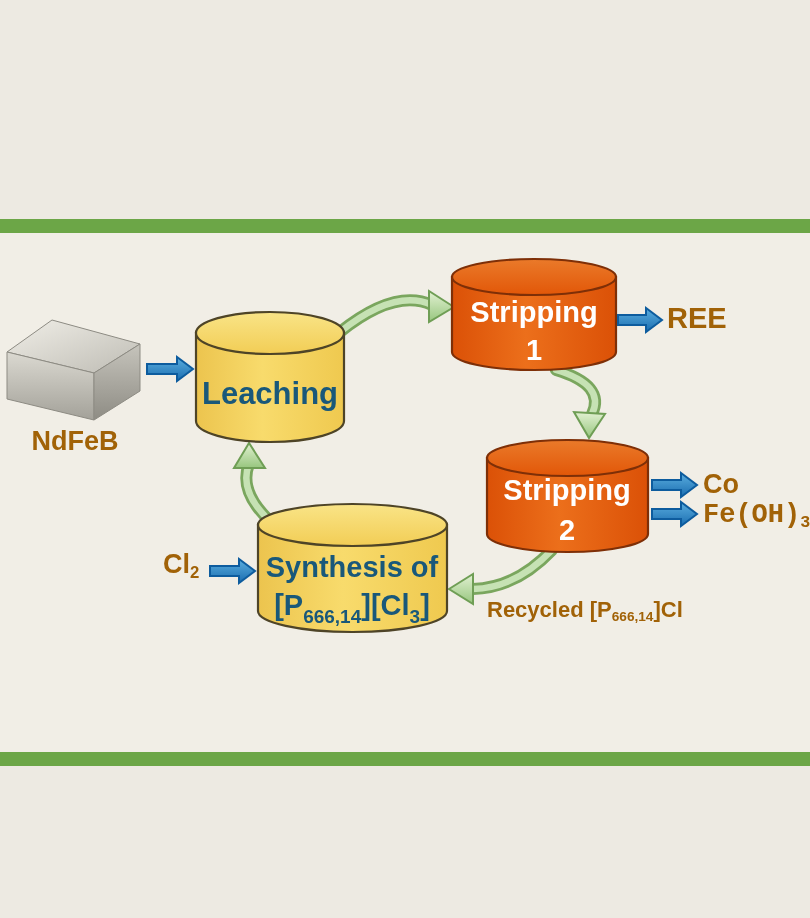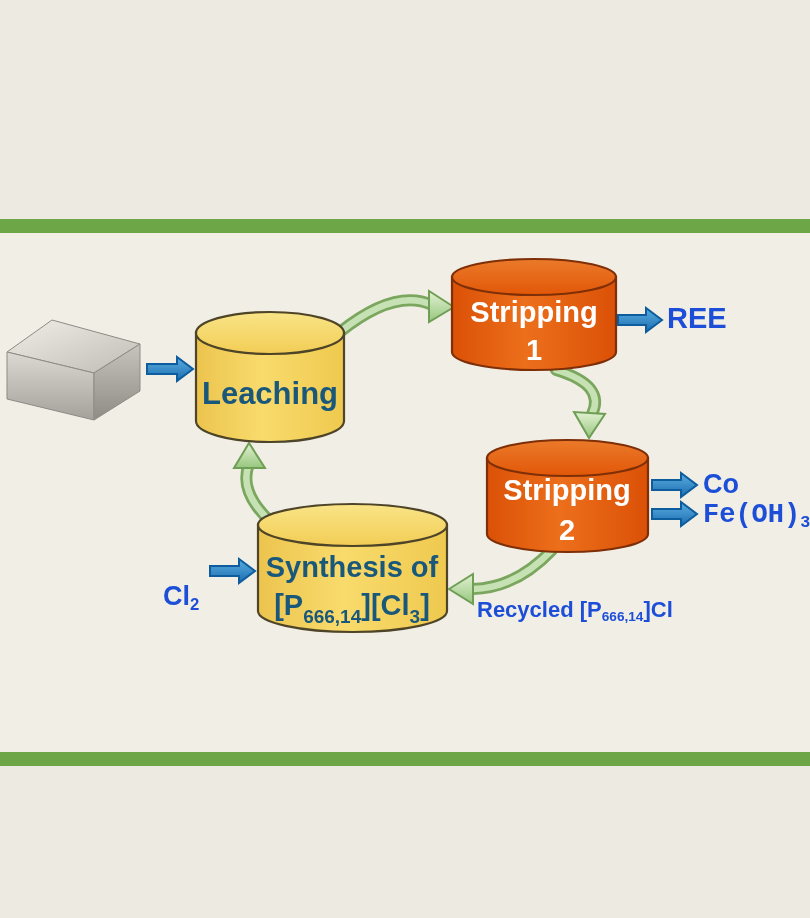--- a/index.html
+++ b/index.html
@@ -8,26 +8,26 @@
     background:#EDEAE2;
     font-family:"Liberation Sans","DejaVu Sans",sans-serif;
   }
   #frame{
     position:absolute;left:-30px;top:219px;width:892px;height:547px;
     box-sizing:border-box;border:14px solid #6CA647;border-radius:30px;
     background:#F1EEE6;
   }
   #scene{position:absolute;left:0;top:0;width:810px;height:918px;}
   .lbl{
-    position:absolute;color:#1d4ed8;font-weight:bold;white-space:nowrap;
+    position:absolute;color:#a16207;font-weight:bold;white-space:nowrap;
     font-size:27px;line-height:1.1;
   }
   .lbl sub{font-size:0.62em;vertical-align:-0.30em;font-weight:bold;}
   #ndfeb-label{width:150px;text-align:center;line-height:37px;}
-  #recycled-label{font-size:22px;}
+  #recycled-label{font-size:22px;margin-left:10px;}
   svg text{font-family:"Liberation Sans","DejaVu Sans",sans-serif;font-weight:bold;}
 </style>
 </head>
 <body>
 
 <div id="frame"></div>
 
 <svg id="scene" viewBox="0 0 810 918" width="810" height="918">
   <defs>
     <linearGradient id="gYellowBody" x1="0" y1="0" x2="1" y2="0">
@@ -128,23 +128,24 @@
   <path d="M210,566 H239 V559 L255,571 L239,583 V576 H210 Z" fill="url(#gBlue)" stroke="#0D5C9E" stroke-width="2"></path>
 
   <g>
     <polygon points="7,352 52,320 140,344 94,373" fill="url(#gCubeTop)" stroke="#8D8B83" stroke-width="1"></polygon>
     <polygon points="7,352 94,373 94,420 7,399" fill="url(#gCubeFront)" stroke="#8D8B83" stroke-width="1"></polygon>
     <polygon points="94,373 140,344 140,391 94,420" fill="url(#gCubeRight)" stroke="#8D8B83" stroke-width="1"></polygon>
   </g>
 </svg>
 
 <div class="lbl" id="ndfeb-label" style="left:0px;top:423px;">
+  <div>NdFeB</div>
 </div>
 
 <div class="lbl" style="left:667px;top:303px;font-size:29px;"><span>REE</span></div>
 
 <div class="lbl" style="left:703px;top:470px;"><span>Co</span></div>
 
 <div class="lbl" style="left:703px;top:501px;font-family:Liberation Mono, monospace;"><span>Fe(OH)</span><sub>3</sub></div>
 
-<div class="lbl" style="left:163px;top:582px;"><span>Cl</span><sub>2</sub></div>
+<div class="lbl" style="left:163px;top:550px;"><span>Cl</span><sub>2</sub></div>
 
 <div class="lbl" id="recycled-label" style="left:477px;top:598px;"><span>Recycled [P</span><sub>666,14</sub><span>]Cl</span></div>
 
 </body></html>

